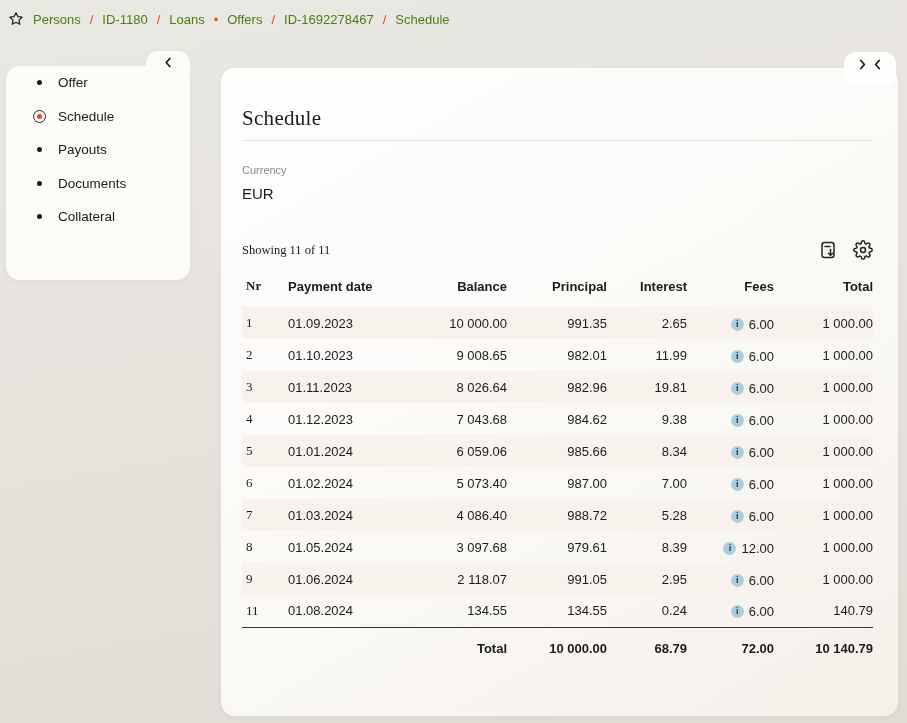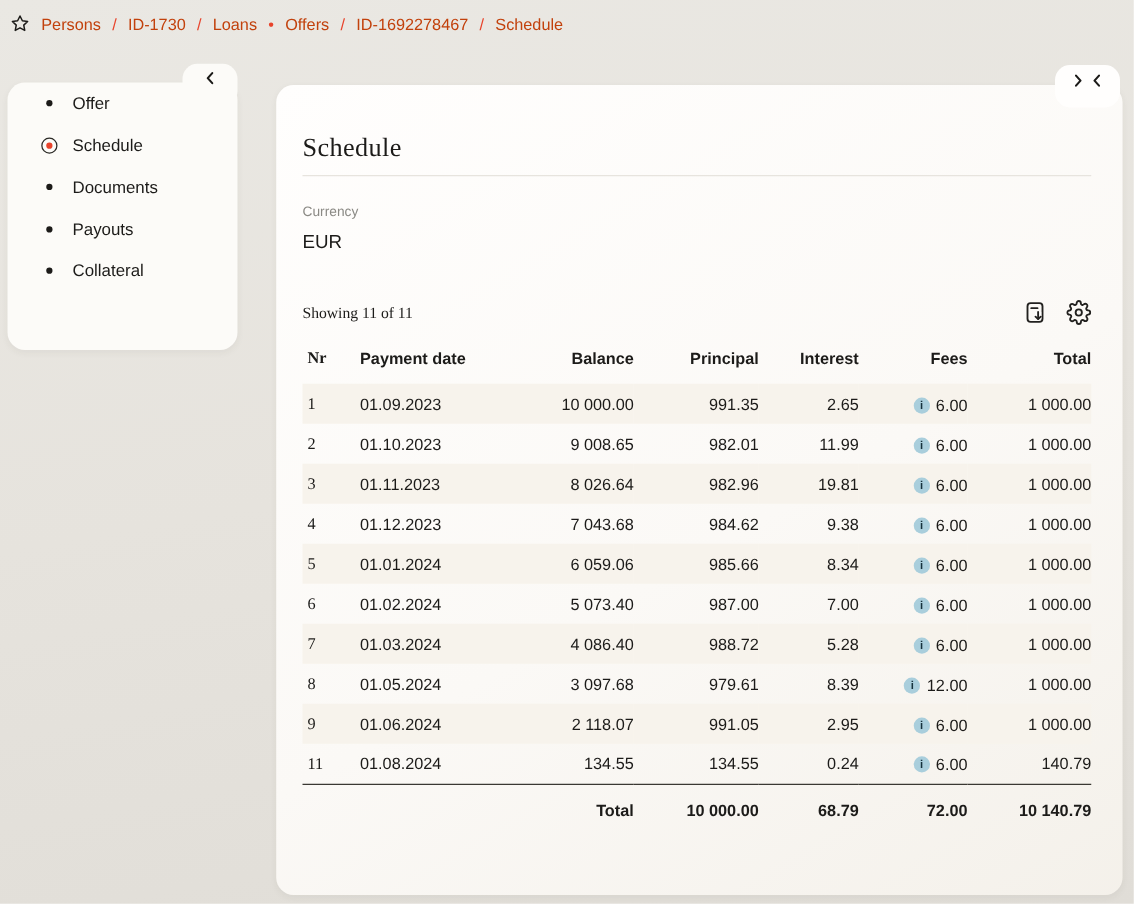--- a/index.html
+++ b/index.html
@@ -10,21 +10,21 @@
     color:#1c1b19;
     background:linear-gradient(170deg,#eae8e3 0%,#e6e3dd 50%,#e0ddd7 100%);
   }
 
   
   .breadcrumb {
     position:absolute; top:0; left:0; right:0; height:38px;
     display:flex; align-items:center; gap:9px; padding-left:8px;
     font-size:13px;
   }
-  .crumb { color:#c2410c; text-decoration:none; cursor:pointer; }
+  .crumb { color:#4d7c0f; text-decoration:none; cursor:pointer; }
   .sep { color:#e8432b; }
   .star-btn { background:none; border:none; padding:0; cursor:pointer; display:flex; align-items:center; }
 
   
   .sidebar {
     position:absolute; left:6px; top:66px; width:184px; height:214px;
     background:#fcfbf8; border-radius:14px;
     box-shadow:0 2px 6px rgba(60,55,45,.05);
   }
   .sidebar-bump {
@@ -92,21 +92,21 @@
 <body>
 
 <nav class="breadcrumb">
   <button class="star-btn" title="">
     <svg width="16" height="16" viewBox="0 0 16 16">
         <path d="M8 1.8 L9.9 5.6 L14.1 6.2 L11 9.1 L11.8 13.3 L8 11.3 L4.2 13.3 L5 9.1 L1.9 6.2 L6.1 5.6 Z" fill="none" stroke="#1c1b19" stroke-width="1.2" stroke-linejoin="round"></path>
       </svg>
   </button>
   <a class="crumb">Persons</a>
   <span class="sep">/</span>
-  <a class="crumb">ID-1730</a>
+  <a class="crumb">ID-1180</a>
   <span class="sep">/</span>
   <a class="crumb">Loans</a>
   <span class="sep">•</span>
   <a class="crumb">Offers</a>
   <span class="sep">/</span>
   <a class="crumb">ID-1692278467</a>
   <span class="sep">/</span>
   <a class="crumb">Schedule</a>
 </nav>
 
@@ -128,27 +128,27 @@
           <span class="radio">
             <span class="rdot"></span>
           </span>
         </span>
       <span>Schedule</span>
     </div>
     <div class="nav-item">
       <span class="marker">
           <span class="dot"></span>
         </span>
+      <span>Payouts</span>
+    </div>
+    <div class="nav-item">
+      <span class="marker">
+          <span class="dot"></span>
+        </span>
       <span>Documents</span>
-    </div>
-    <div class="nav-item">
-      <span class="marker">
-          <span class="dot"></span>
-        </span>
-      <span>Payouts</span>
     </div>
     <div class="nav-item">
       <span class="marker">
           <span class="dot"></span>
         </span>
       <span>Collateral</span>
     </div>
   </div>
 </aside>
 

